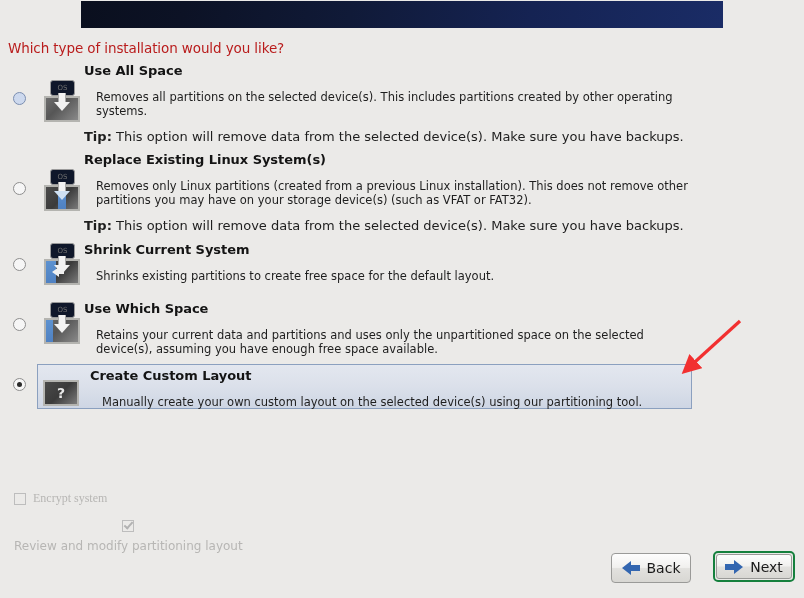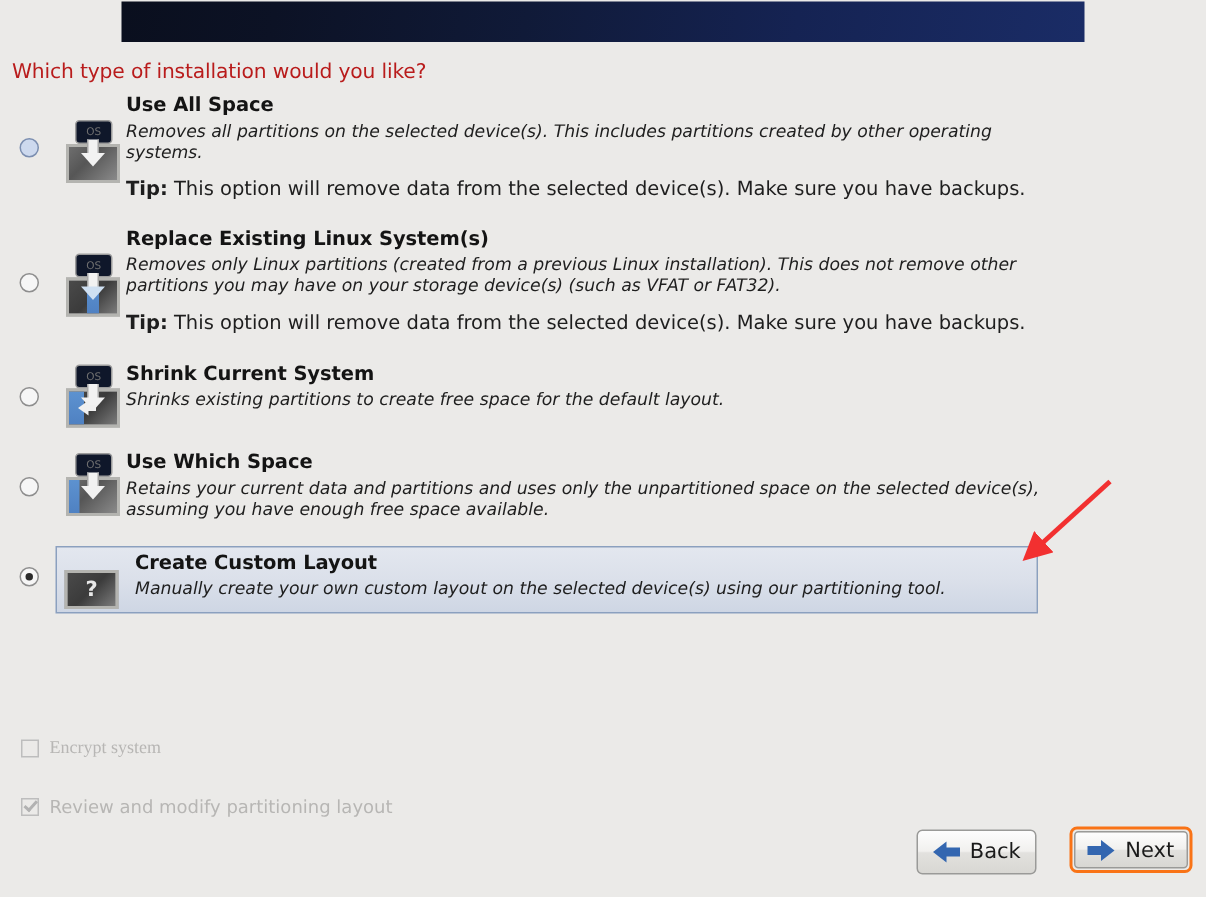--- a/index.html
+++ b/index.html
@@ -203,22 +203,21 @@
     font-weight: bold;
     font-size: 13px;
     color: #141414;
     margin: 0 0 2px 0;
     letter-spacing: -0.05px;
   }
   .opt-desc {
     font-size: 11.5px;
     color: #1e1e1e;
     line-height: 14px;
-    margin: 0;
-    font-style: italic;
+    margin: 12px;
   }
   .opt-tip {
     font-size: 13px;
     color: #1e1e1e;
     margin: 12px 0 0 0;
     line-height: 14px;
   }
   .opt-tip b { font-weight: bold; }
 
   
@@ -277,21 +276,21 @@
     align-items: center;
     justify-content: center;
     gap: 7px;
     font-size: 14px;
     color: #1a1a1a;
     cursor: default;
   }
   #btn-back { left: 611px; top: 553px; width: 80px; }
   #btn-next {
     left: 713px; top: 551px; width: 82px; height: 31px;
-    border: 2px solid #f97316;
+    border: 2px solid #15803d;
     border-radius: 5px;
     padding: 0;
   }
   #btn-next .inner {
     position: absolute;
     left: 1px; top: 1px; right: 1px; bottom: 1px;
     border: 1px solid #9a9a98;
     border-radius: 3px;
     background: linear-gradient(180deg, #fdfdfd 0%, #f1f0ee 48%, #e2e1de 52%, #d8d7d3 100%);
     display: flex;
@@ -449,21 +448,21 @@
   <div class="text-cell" style="padding-left:6px;">
     <div class="opt-title">Create Custom Layout</div>
     <div class="opt-desc">Manually create your own custom layout on the selected device(s) using our partitioning tool.</div>
   </div>
 </div>
 
 <div class="check-row" style="top:491px;font-family:Liberation Serif, serif;">
   <span class="checkbox"></span>
   <span class="check-label">Encrypt system</span>
 </div>
-<div class="check-row" style="top:531px;">
+<div class="check-row" style="top:520px;flex-direction:column;">
   <span class="checkbox checked"></span>
   <span class="check-label">Review and modify partitioning layout</span>
 </div>
 
 <div class="btn" id="btn-back">
   <span class="nav-arrow left">
       <span class="ah"></span>
       <span class="as"></span>
     </span>
   <span>Back</span>

